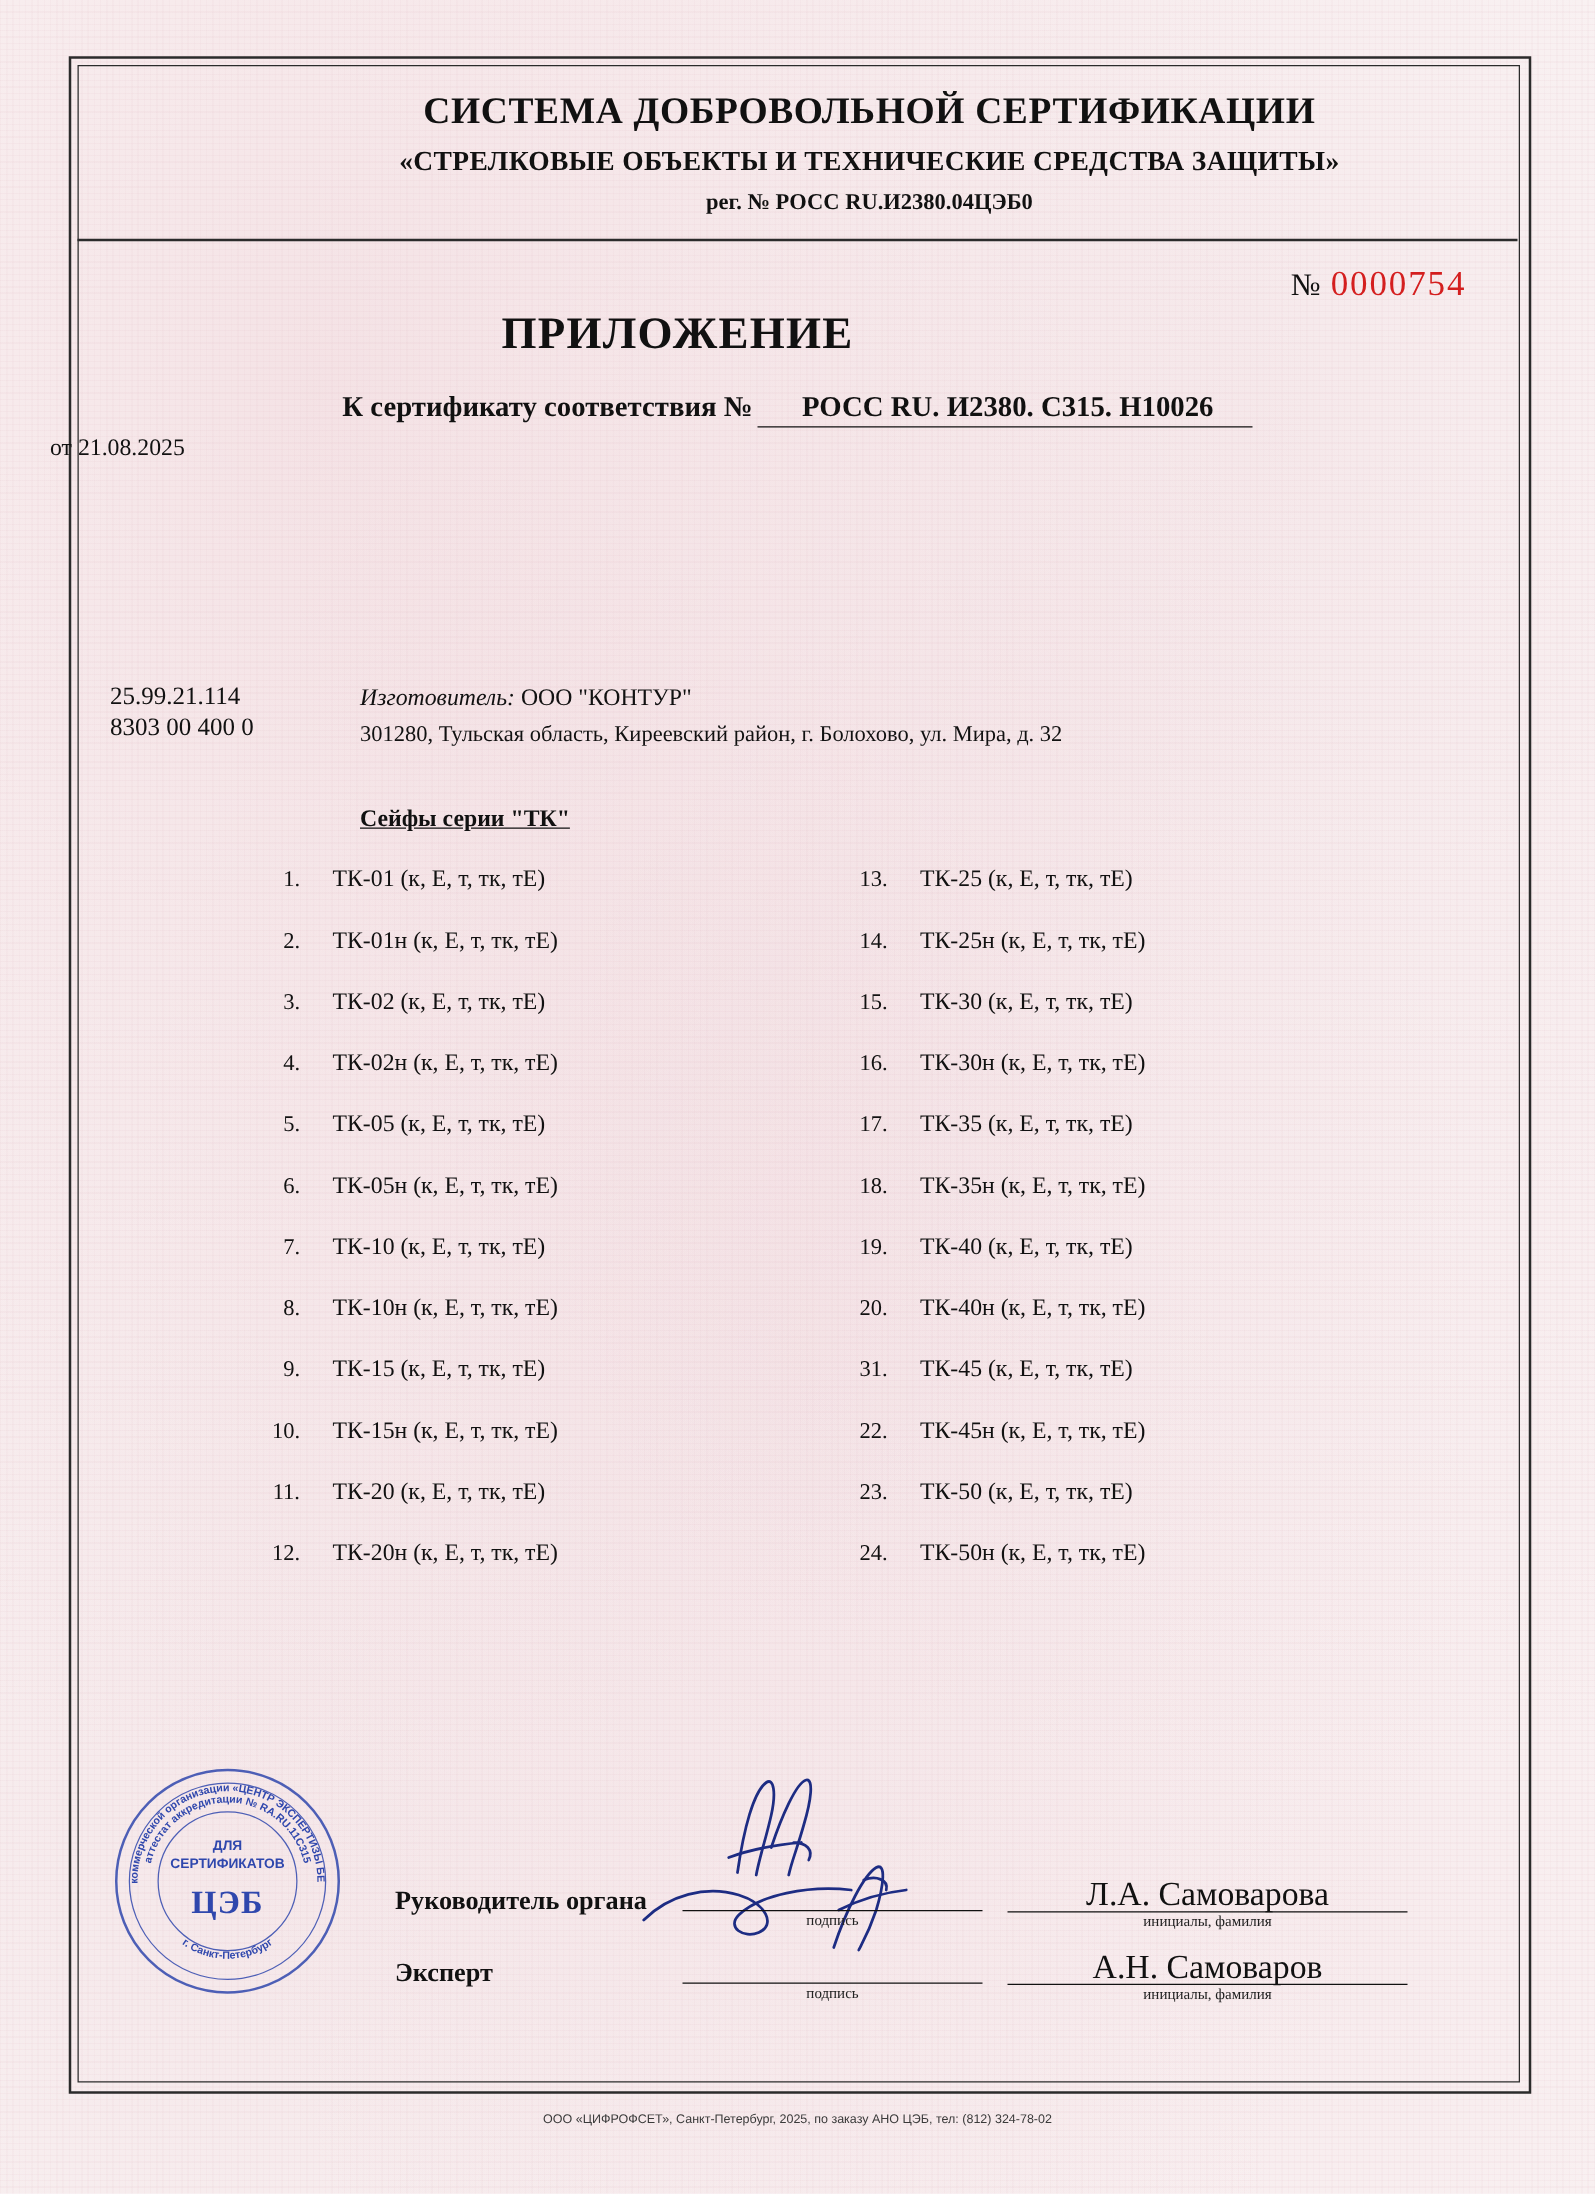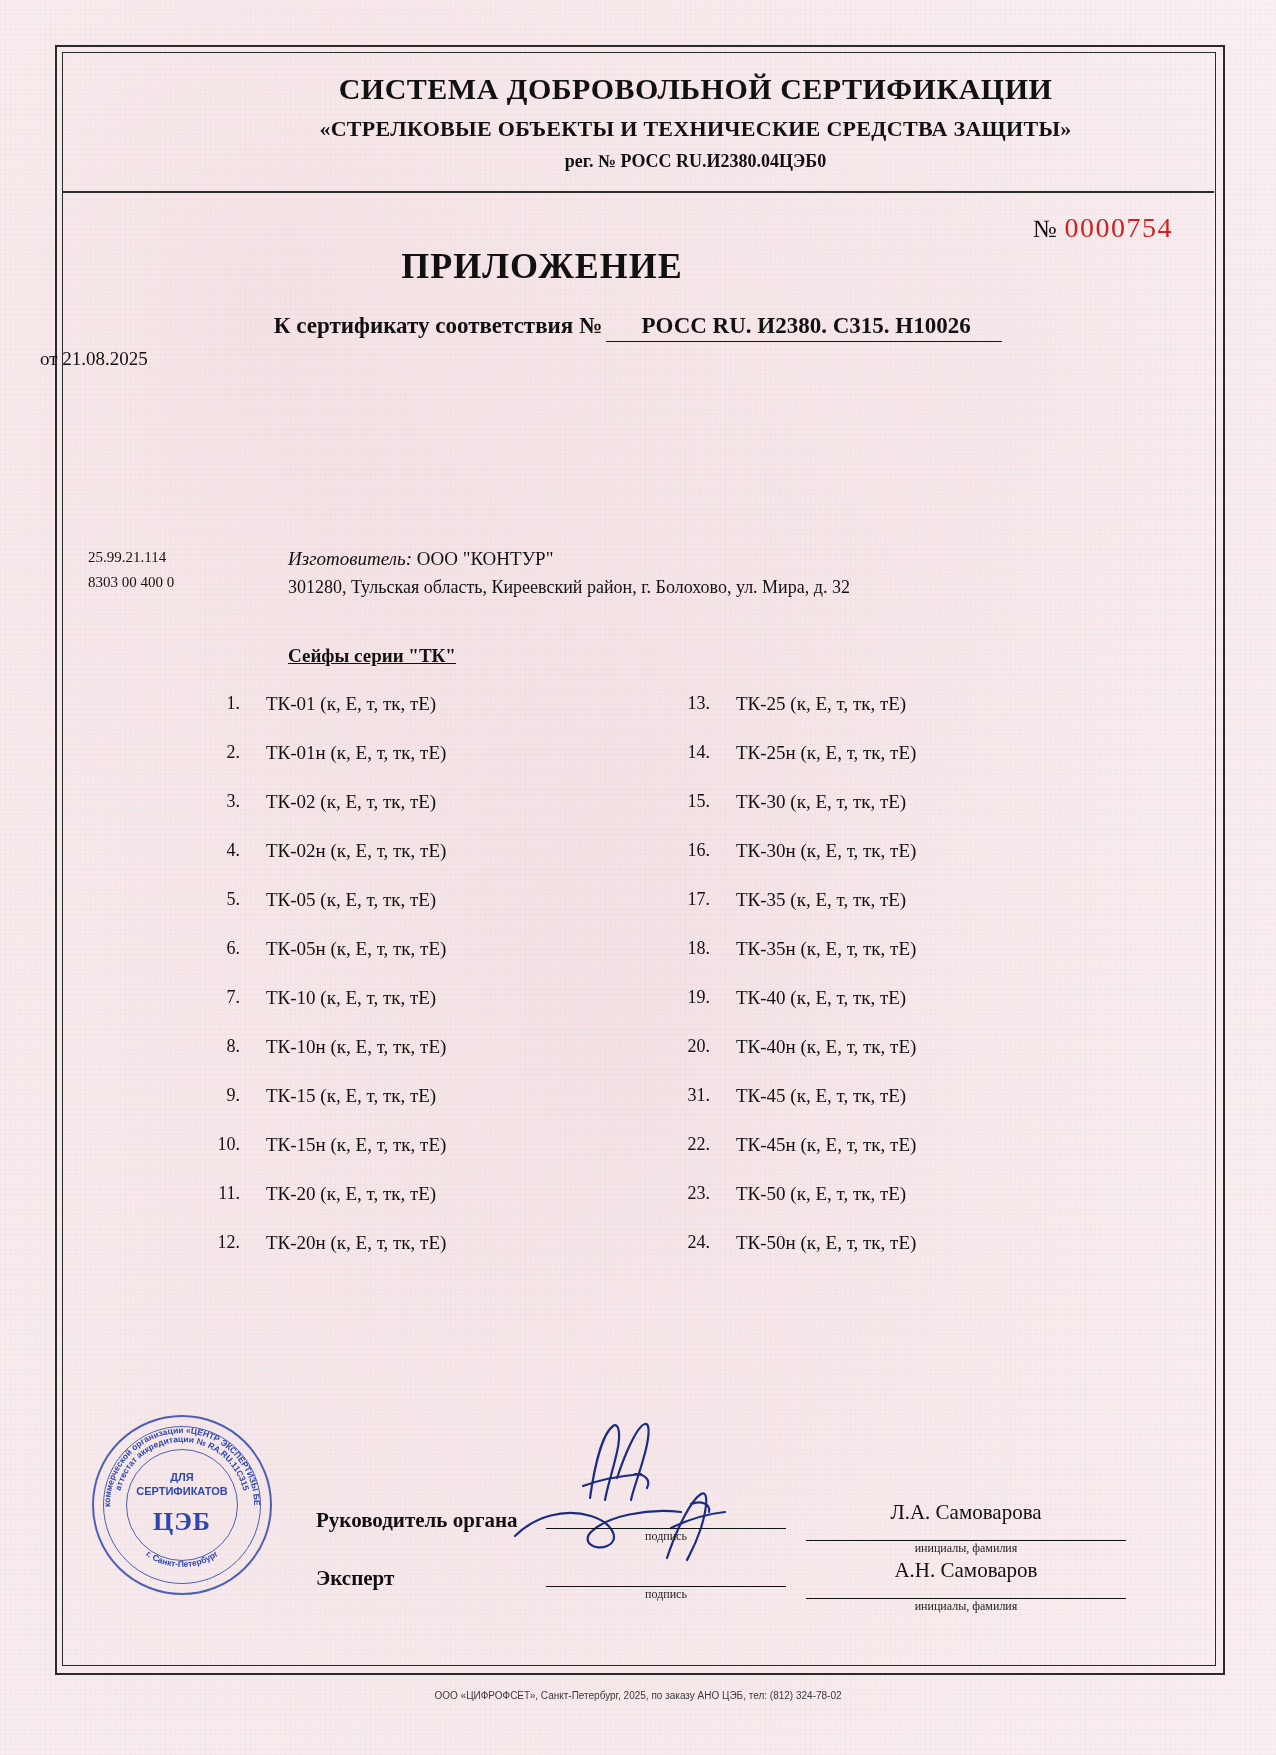--- a/index.html
+++ b/index.html
@@ -143,21 +143,21 @@
     width: 1276px;
     text-align: left;
     font-size: 19px;
   }
   .date-row span { margin-left: 40px; }
 
   .codes {
     position: absolute;
     left: 88px;
     top: 545px;
-    font-size: 15px;
+    font-size: 20px;
     line-height: 25px;
     color: #111;
   }
 
   .maker {
     position: absolute;
     left: 288px;
     top: 545px;
     font-size: 19px;
     line-height: 28px;
@@ -286,23 +286,23 @@
   }
   .sig-name-wrap {
     position: absolute;
     left: 490px;
     top: 0;
     width: 320px;
   }
   .sig-name {
     border-bottom: 1.5px solid #111;
     height: 28px;
-    font-size: 21px;
-    text-align: center;
-    padding-bottom: 12px;
+    font-size: 27px;
+    text-align: center;
+    padding-bottom: 1px;
   }
   .scribble {
     position: absolute;
     left: 495px;
     top: 1408px;
     width: 330px;
     height: 160px;
     pointer-events: none;
   }
   .footer-note {

